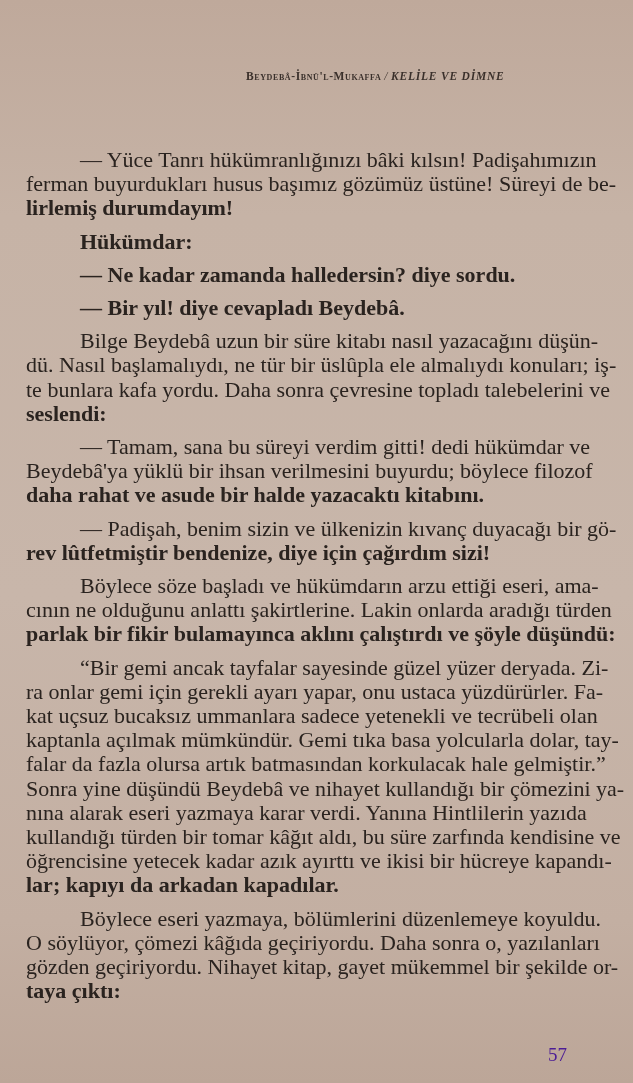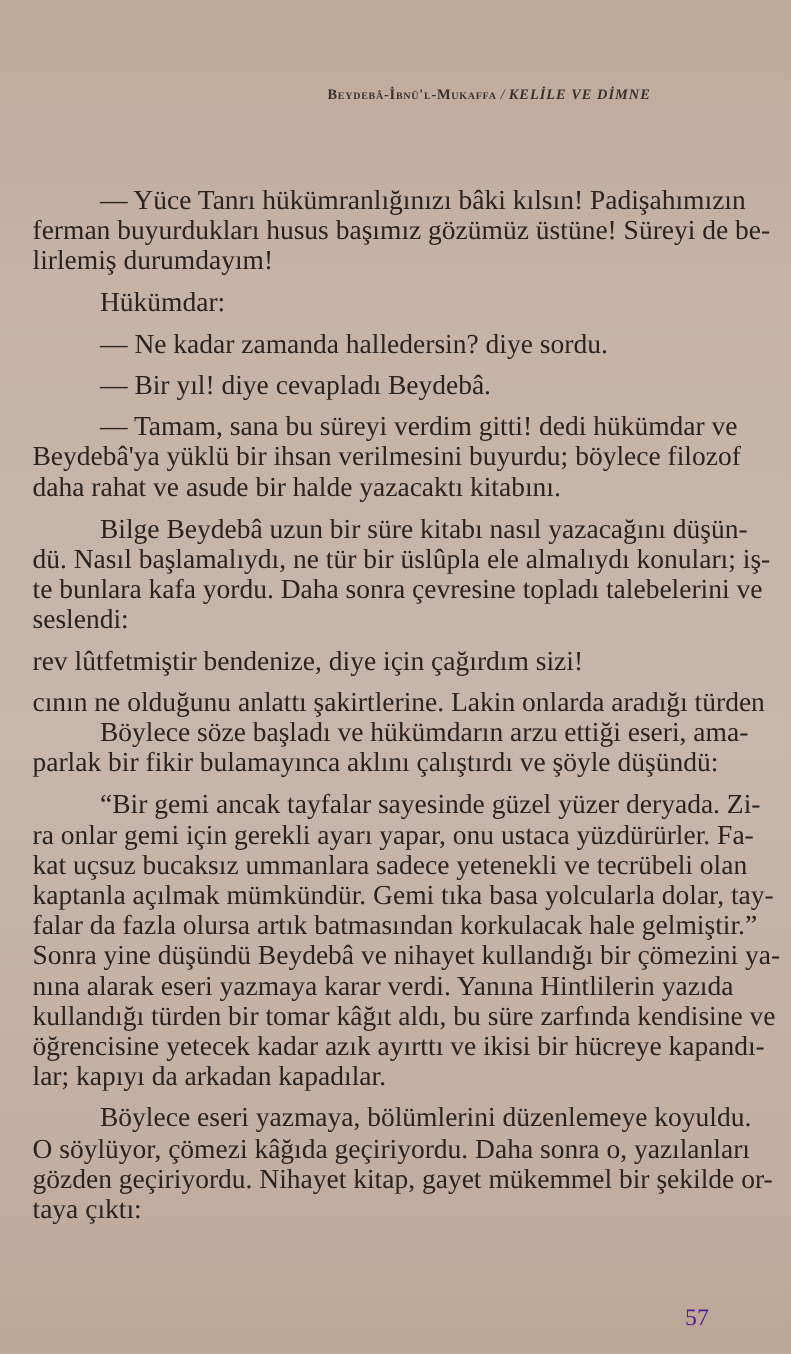--- a/index.html
+++ b/index.html
@@ -27,21 +27,20 @@
       left: 246px;
       font-size: 11.5px;
       letter-spacing: 0.4px;
       color: #3a302b;
       white-space: nowrap;
     }
     .running-header .author {
       font-variant: small-caps;
       font-weight: bold;
       letter-spacing: 0.6px;
-      margin-left: 16px;
     }
     .running-header .sep {
       font-style: italic;
       padding: 0 3px;
     }
     .running-header .title {
       font-style: italic;
       font-weight: bold;
       letter-spacing: 0.8px;
     }
@@ -58,20 +57,21 @@
       margin: 0 0 9px 0;
     }
     .line {
       display: block;
       white-space: nowrap;
       text-align: justify;
       text-align-last: justify;
     }
     .line.last {
       text-align-last: left;
+      font-weight: bold;
     }
     .line.indent {
       padding-left: 54px;
     }
     .page-number {
       position: absolute;
       left: 548px;
       top: 1044px;
       font-size: 19px;
       color: #4c1d95;
@@ -100,39 +100,40 @@
 
     <div class="para">
       <span class="line indent last">— Ne kadar zamanda halledersin? diye sordu.</span>
     </div>
 
     <div class="para">
       <span class="line indent last">— Bir yıl! diye cevapladı Beydebâ.</span>
     </div>
 
     <div class="para">
-      <span class="line indent">— Tamam, sana bu süreyi verdim gitti! dedi hükümdar ve</span>
-      <span class="line">Beydebâ'ya yüklü bir ihsan verilmesini buyurdu; böylece filozof</span>
-      <span class="line last">daha rahat ve asude bir halde yazacaktı kitabını.</span>
-    </div>
-
-    <div class="para">
       <span class="line indent">Bilge Beydebâ uzun bir süre kitabı nasıl yazacağını düşün-</span>
       <span class="line">dü. Nasıl başlamalıydı, ne tür bir üslûpla ele almalıydı konuları; iş-</span>
       <span class="line">te bunlara kafa yordu. Daha sonra çevresine topladı talebelerini ve</span>
       <span class="line last">seslendi:</span>
     </div>
 
     <div class="para">
+      <span class="line indent">— Tamam, sana bu süreyi verdim gitti! dedi hükümdar ve</span>
+      <span class="line">Beydebâ'ya yüklü bir ihsan verilmesini buyurdu; böylece filozof</span>
+      <span class="line last">daha rahat ve asude bir halde yazacaktı kitabını.</span>
+    </div>
+
+    <div class="para">
+      <span class="line indent">— Padişah, benim sizin ve ülkenizin kıvanç duyacağı bir gö-</span>
       <span class="line last">rev lûtfetmiştir bendenize, diye için çağırdım sizi!</span>
     </div>
 
     <div class="para">
+      <span class="line indent">Böylece söze başladı ve hükümdarın arzu ettiği eseri, ama-</span>
       <span class="line">cının ne olduğunu anlattı şakirtlerine. Lakin onlarda aradığı türden</span>
-      <span class="line indent">Böylece söze başladı ve hükümdarın arzu ettiği eseri, ama-</span>
       <span class="line last">parlak bir fikir bulamayınca aklını çalıştırdı ve şöyle düşündü:</span>
     </div>
 
     <div class="para">
       <span class="line indent">“Bir gemi ancak tayfalar sayesinde güzel yüzer deryada. Zi-</span>
       <span class="line">ra onlar gemi için gerekli ayarı yapar, onu ustaca yüzdürürler. Fa-</span>
       <span class="line">kat uçsuz bucaksız ummanlara sadece yetenekli ve tecrübeli olan</span>
       <span class="line">kaptanla açılmak mümkündür. Gemi tıka basa yolcularla dolar, tay-</span>
       <span class="line">falar da fazla olursa artık batmasından korkulacak hale gelmiştir.”</span>
       <span class="line">Sonra yine düşündü Beydebâ ve nihayet kullandığı bir çömezini ya-</span>

